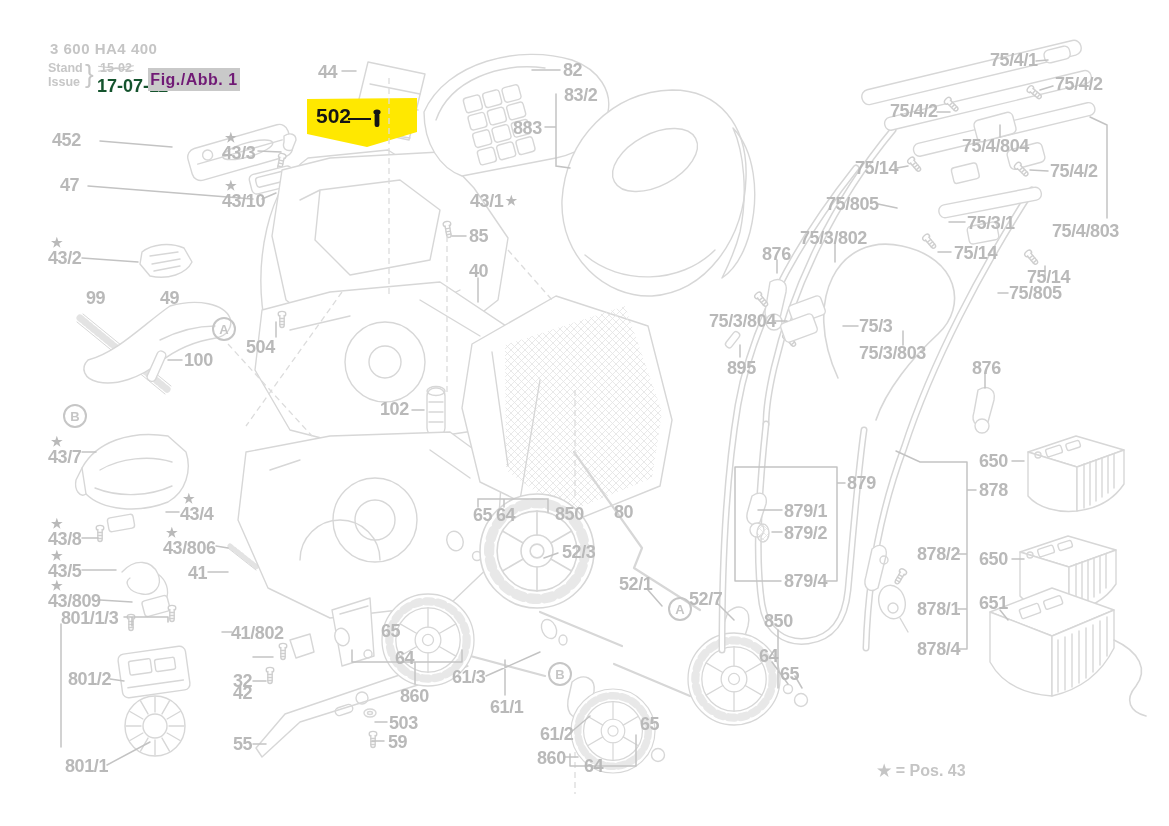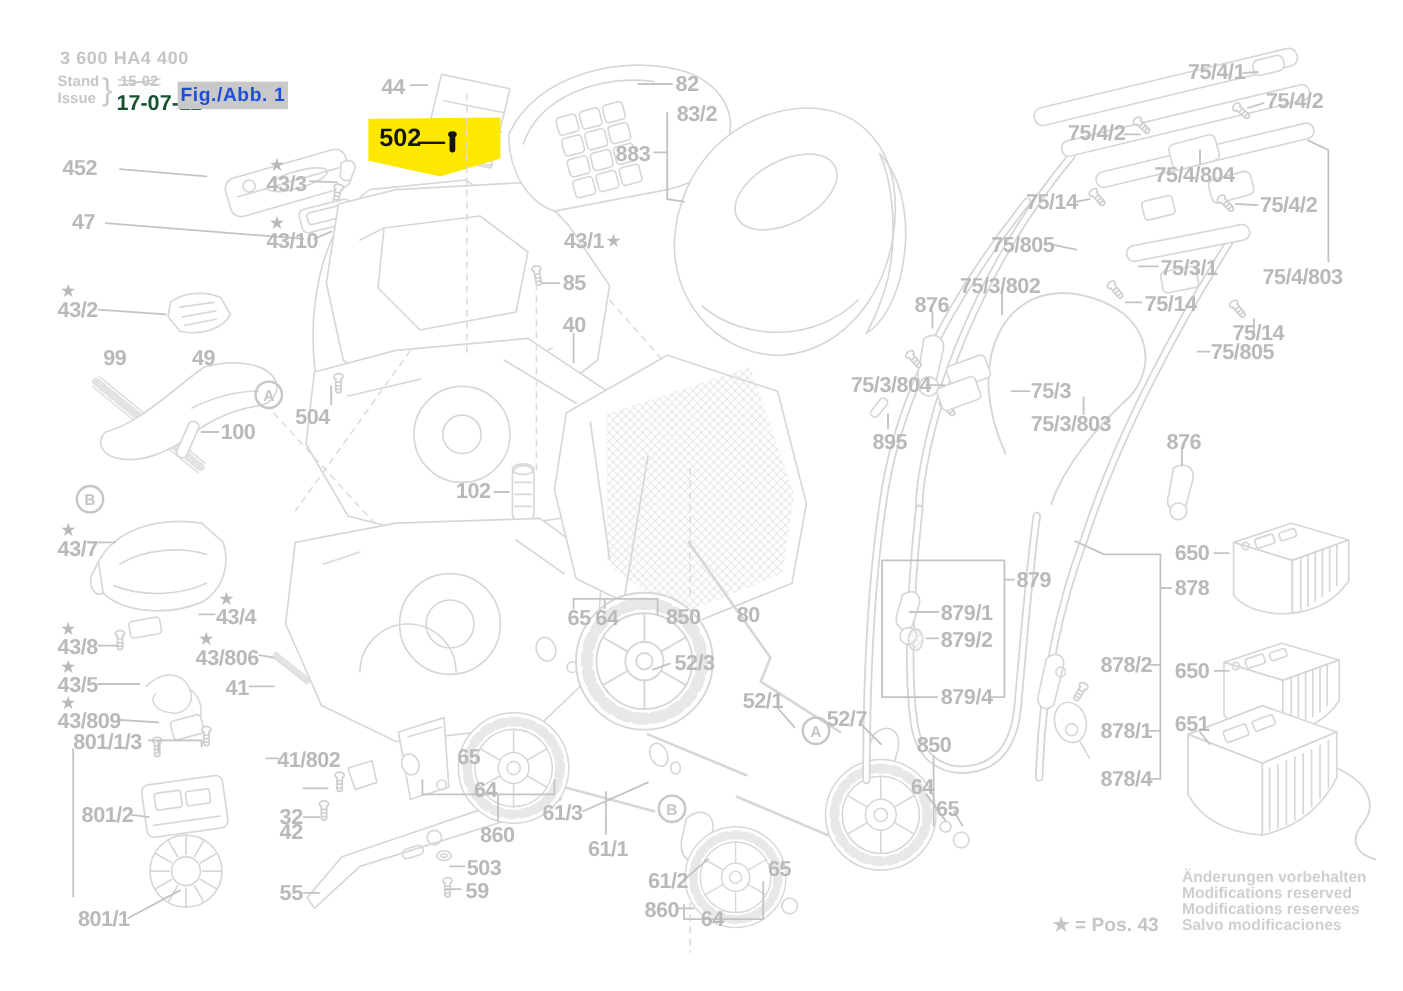--- a/index.html
+++ b/index.html
@@ -14,21 +14,21 @@
            transform:translate(-50%,-50%);box-sizing:border-box;background:transparent;}
   .hl-label{position:absolute;left:316px;top:104px;font-size:21px;font-weight:bold;color:#151515;letter-spacing:0;}
   .pn{position:absolute;left:50px;top:40px;font-size:15px;color:#c5c5c5;font-weight:bold;letter-spacing:0.5px;}
   .stand-block{position:absolute;left:48px;top:62px;font-size:12.5px;color:#c7c7c7;font-weight:bold;line-height:13.5px;}
   .brace{position:absolute;left:85px;top:59px;font-size:26px;color:#c7c7c7;font-weight:normal;}
   .date-old{position:absolute;left:100px;top:61px;font-size:12.5px;color:#c7c7c7;font-weight:bold;}
   .date-new{position:absolute;left:97px;top:76px;font-size:18px;color:#14532d;font-weight:bold;text-align:right;}
   .strike{position:relative;display:inline-block;}
   .strike::before{content:"";position:absolute;left:-2px;right:-2px;top:48%;border-top:1.8px solid #c7c7c7;transform:rotate(-9deg);}
   .strike::after{content:"";position:absolute;left:-2px;right:-2px;top:48%;border-top:1.2px solid #c7c7c7;transform:rotate(7deg);}
-  .fig-box{position:absolute;left:148px;top:68px;width:92px;height:23px;background:#c9c9c9;color:#1d4ed8;
+  .fig-box{position:absolute;left:148px;top:68px;width:92px;height:23px;background:#c9c9c9;color:#701a75;
            font-weight:bold;font-size:16px;text-align:center;line-height:23px;letter-spacing:0.5px;}
   .notes{position:absolute;left:985px;top:724px;font-size:13px;color:#cfcfcf;font-weight:bold;line-height:13.4px;}
   .legend{position:absolute;left:877px;top:761px;font-size:16px;color:#c5c5c5;font-weight:bold;}
 </style>
 </head>
 <body>
 
 <div class="stage">
 
   <svg class="art" width="1169" height="826" viewBox="0 0 1169 826" xmlns="http://www.w3.org/2000/svg">
@@ -395,20 +395,14 @@
       <div class="plabel" style="left: 979px; top: 594px;"><span>651</span></div>
       <div class="plabel" style="left: 917px; top: 640px;"><span>878/4</span></div>
     </div>
   <div id="markers-layer">
       <div class="vmarker" style="left: 224px; top: 329px;">A</div>
       <div class="vmarker" style="left: 75px; top: 416px;">B</div>
       <div class="vmarker" style="left: 680px; top: 609px;">A</div>
       <div class="vmarker" style="left: 560px; top: 674px;">B</div>
     </div>
 
-  <div class="notes" id="notes">
-      <div>Änderungen vorbehalten</div>
-      <div>Modifications reserved</div>
-      <div>Modifications reservees</div>
-      <div>Salvo modificaciones</div>
-    </div>
   <div class="legend">★ = Pos. 43</div>
 </div>
 
 </body></html>

